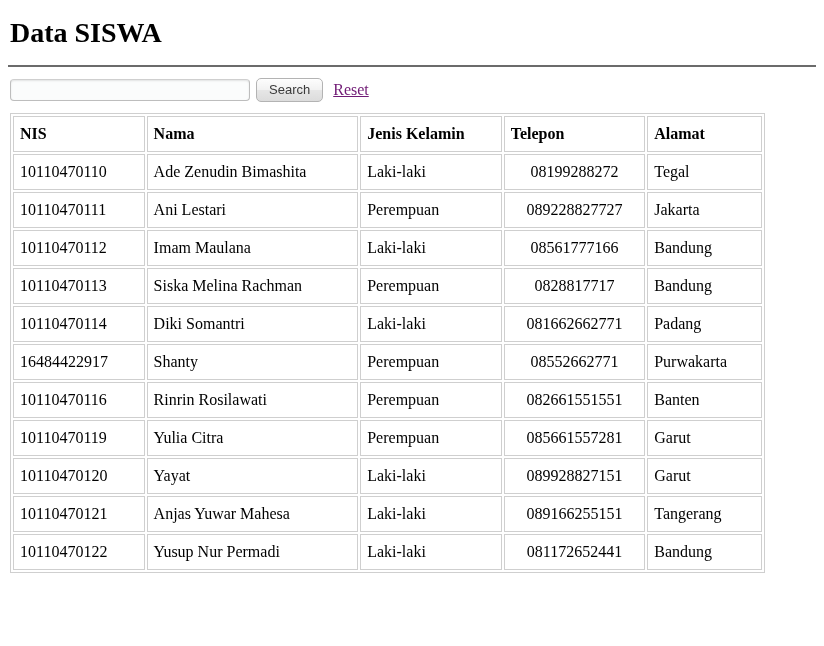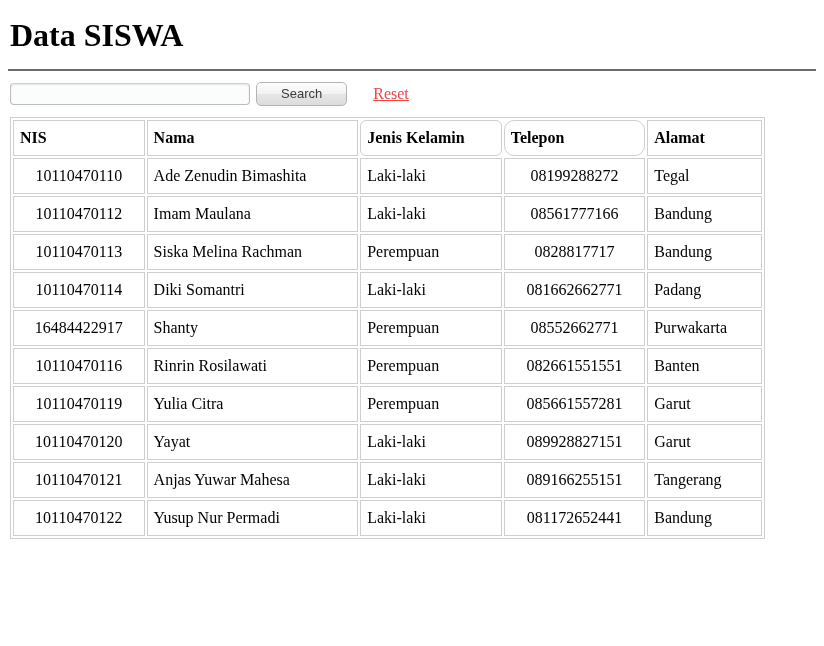--- a/index.html
+++ b/index.html
@@ -15,21 +15,21 @@
     font-size: 16px;
     color: #000000;
   }
   .page {
     padding: 8px 8px 0 8px;
     box-sizing: border-box;
     width: 824px;
   }
   h1.page-title {
     font-family: "Liberation Serif", "DejaVu Serif", serif;
-    font-size: 32px;
+    font-size: 28px;
     font-weight: bold;
     margin: 10px 0 16px 2px;
     letter-spacing: 0px;
     line-height: 1.1;
   }
   hr.divider {
     border: 0;
     border-top: 2px solid #6b6b6b;
     margin: 0 0 10px 0;
     height: 0;
@@ -55,34 +55,34 @@
     background: #fbfcfc;
     box-shadow: inset 0 1px 2px rgba(0,0,0,0.10);
     color: #222;
     outline: none;
   }
   button.search-button {
     font-family: "Liberation Sans", "DejaVu Sans", sans-serif;
     font-size: 13px;
     color: #3a3a3a;
     height: 24px;
-    padding: 0 24px;
+    padding: 0 12px;
     border: 1px solid #b3b3b3;
     border-radius: 5px;
     background: linear-gradient(to bottom, #fdfdfd 0%, #f2f2f2 48%, #e6e6e6 52%, #dcdcdc 100%);
     box-shadow: 0 1px 0 rgba(255,255,255,0.7) inset;
     cursor: pointer;
     line-height: 22px;
   }
   a.reset-link {
     font-family: "Liberation Serif", "DejaVu Serif", serif;
     font-size: 16px;
-    color: #ef4444;
+    color: #701a75;
     text-decoration: underline;
-    margin-left: 20px;
+    margin-left: 4px;
     text-align: center;
   }
   table.data-table {
     border-collapse: separate;
     border-spacing: 2px;
     border: 1px solid #cfcfcf;
     width: 755px;
     margin-left: 2px;
     background: #ffffff;
   }
@@ -93,29 +93,29 @@
     font-size: 16px;
     padding: 7px 6px;
     line-height: 1.25;
     vertical-align: middle;
     background: #ffffff;
   }
   table.data-table th {
     font-weight: bold;
     text-align: left;
   }
-  td.col-nis { text-align: center; white-space: nowrap; }
+  td.col-nis { white-space: nowrap; }
   td.col-nama { text-align: left; }
   td.col-jk { text-align: left; }
   td.col-telepon { text-align: center; white-space: nowrap; }
   td.col-alamat { text-align: left; }
   th.h-nis    { width: 120px; }
   th.h-nama   { width: 208px; }
-  th.h-jk     { width: 132px; border-radius: 6px; }
-  th.h-telepon{ width: 130px; border-radius: 10px; }
+  th.h-jk     { width: 132px; }
+  th.h-telepon{ width: 130px; }
   th.h-alamat { width: 103px; }
 </style>
 </head>
 <body>
 
 <div class="page">
 
   <h1 class="page-title">Data SISWA</h1>
 
   <hr class="divider">
@@ -138,20 +138,27 @@
     </thead>
     <tbody id="table-body">
         <tr>
           <td class="col-nis">10110470110</td>
           <td class="col-nama">Ade Zenudin Bimashita</td>
           <td class="col-jk">Laki-laki</td>
           <td class="col-telepon">08199288272</td>
           <td class="col-alamat">Tegal</td>
         </tr>
         <tr>
+          <td class="col-nis">10110470111</td>
+          <td class="col-nama">Ani Lestari</td>
+          <td class="col-jk">Perempuan</td>
+          <td class="col-telepon">089228827727</td>
+          <td class="col-alamat">Jakarta</td>
+        </tr>
+        <tr>
           <td class="col-nis">10110470112</td>
           <td class="col-nama">Imam Maulana</td>
           <td class="col-jk">Laki-laki</td>
           <td class="col-telepon">08561777166</td>
           <td class="col-alamat">Bandung</td>
         </tr>
         <tr>
           <td class="col-nis">10110470113</td>
           <td class="col-nama">Siska Melina Rachman</td>
           <td class="col-jk">Perempuan</td>

